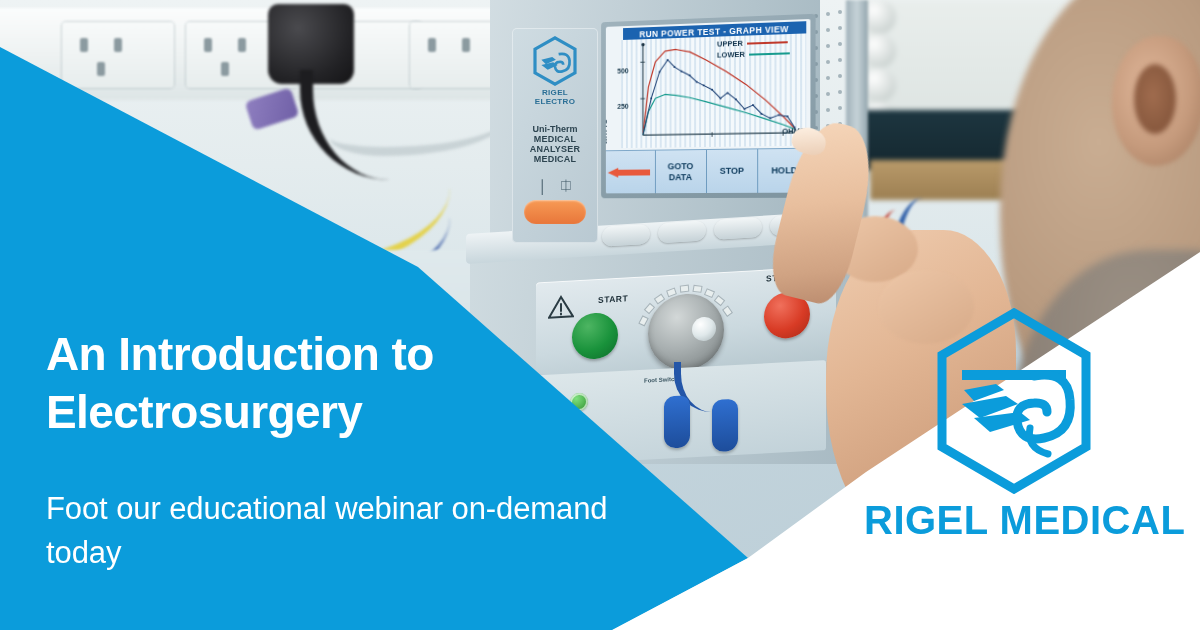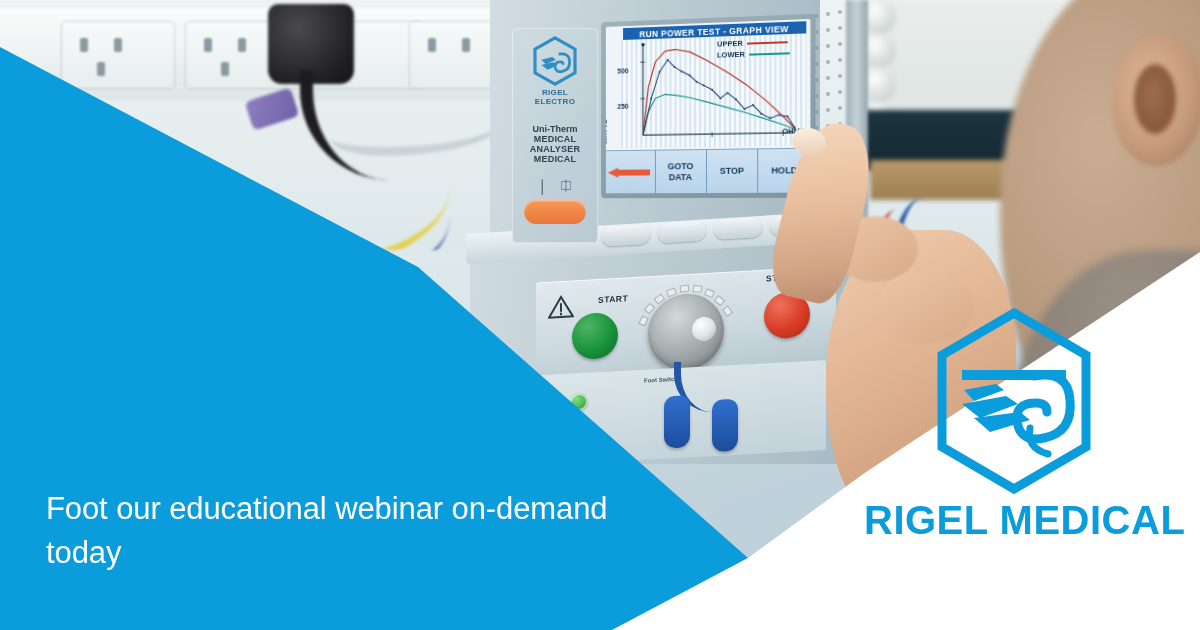--- a/index.html
+++ b/index.html
@@ -692,20 +692,21 @@
       <div class="knuckle" style="left:62px;top:96px;width:86px;height:66px"></div>
       <div class="knuckle" style="left:108px;top:150px;width:96px;height:74px"></div>
       <div class="finger"></div>
       <div class="nail"></div>
     </div>
   </div>
 
   <div class="blue-panel-2"></div>
   <div class="white-wedge"></div>
 
+  <h1 class="headline">An Introduction to Electrosurgery</h1>
   <p class="subline">Foot our educational webinar on-demand today</p>
 
   <div class="logo-lockup">
     <svg class="logo-hex" viewBox="0 0 160 186">
       <polygon points="80,5 152,47 152,139 80,181 8,139 8,47" fill="none" stroke="#0b9cdb" stroke-width="9"></polygon>
       <path d="M24,57 L136,57 L136,131 L24,131 Z" fill="none"></path>
       <g fill="#0b9cdb">
         <path d="M28,62 L132,62 L132,74 Q118,66 104,72 L28,72 Z"></path>
         <path d="M30,82 L62,76 L70,82 L40,93 Z"></path>
         <path d="M28,96 L72,88 L84,96 L46,110 Z"></path>

